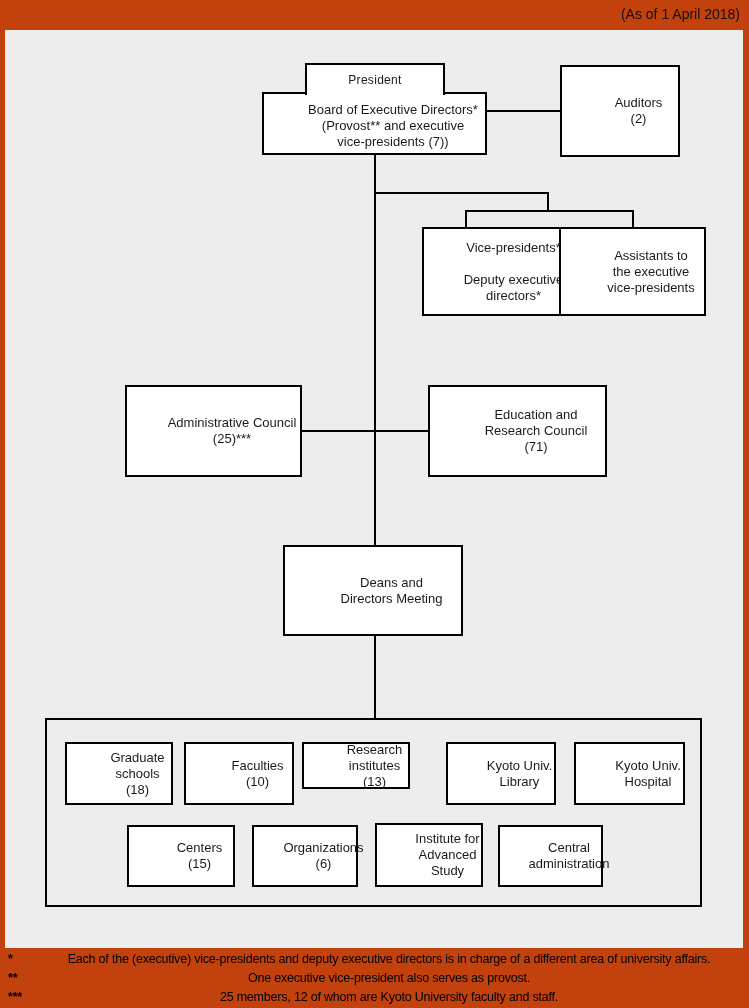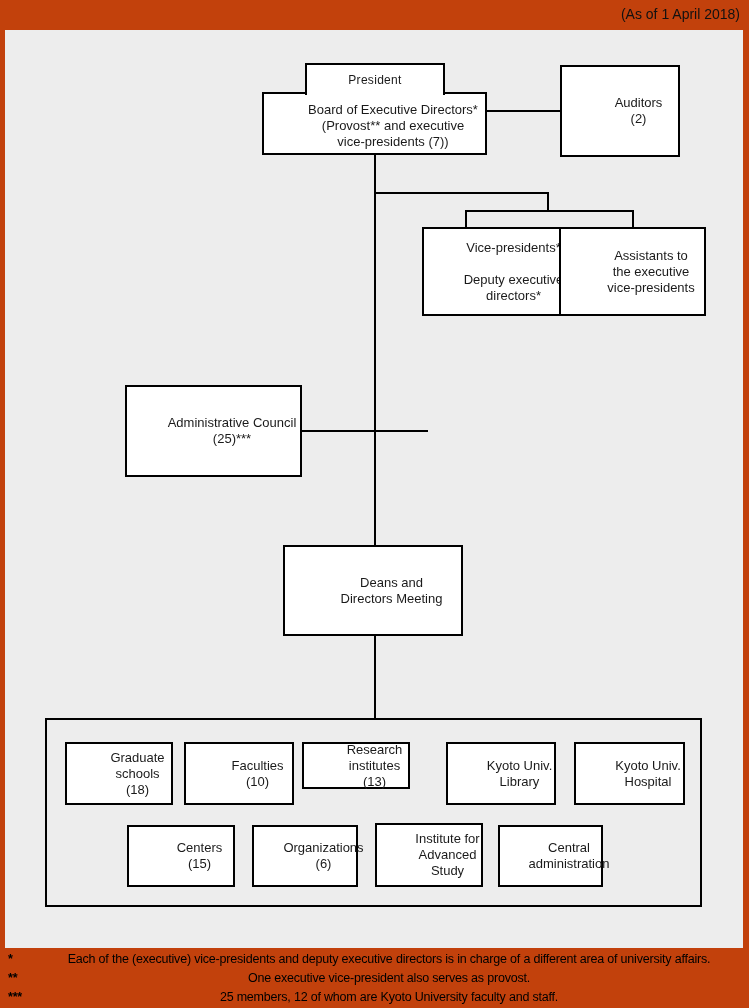--- a/index.html
+++ b/index.html
@@ -129,20 +129,25 @@
     <span class="label">Assistants to
 the executive
 vice-presidents</span>
   </div>
 
   <div class="box" style="left:125px; top:385px; width:177px; height:92px;">
     <span class="label">Administrative Council
 (25)***</span>
   </div>
 
+  <div class="box" style="left:428px; top:385px; width:179px; height:92px;">
+    <span class="label">Education and
+Research Council
+(71)</span>
+  </div>
 
   <div class="box" style="left:283px; top:545px; width:180px; height:91px;">
     <span class="label">Deans and
 Directors Meeting</span>
   </div>
 
   <div class="container-box" style="left:45px; top:718px; width:657px; height:189px;"></div>
 
   <div class="box" style="left:65px; top:742px; width:108px; height:63px;">
     <span class="label">Graduate

